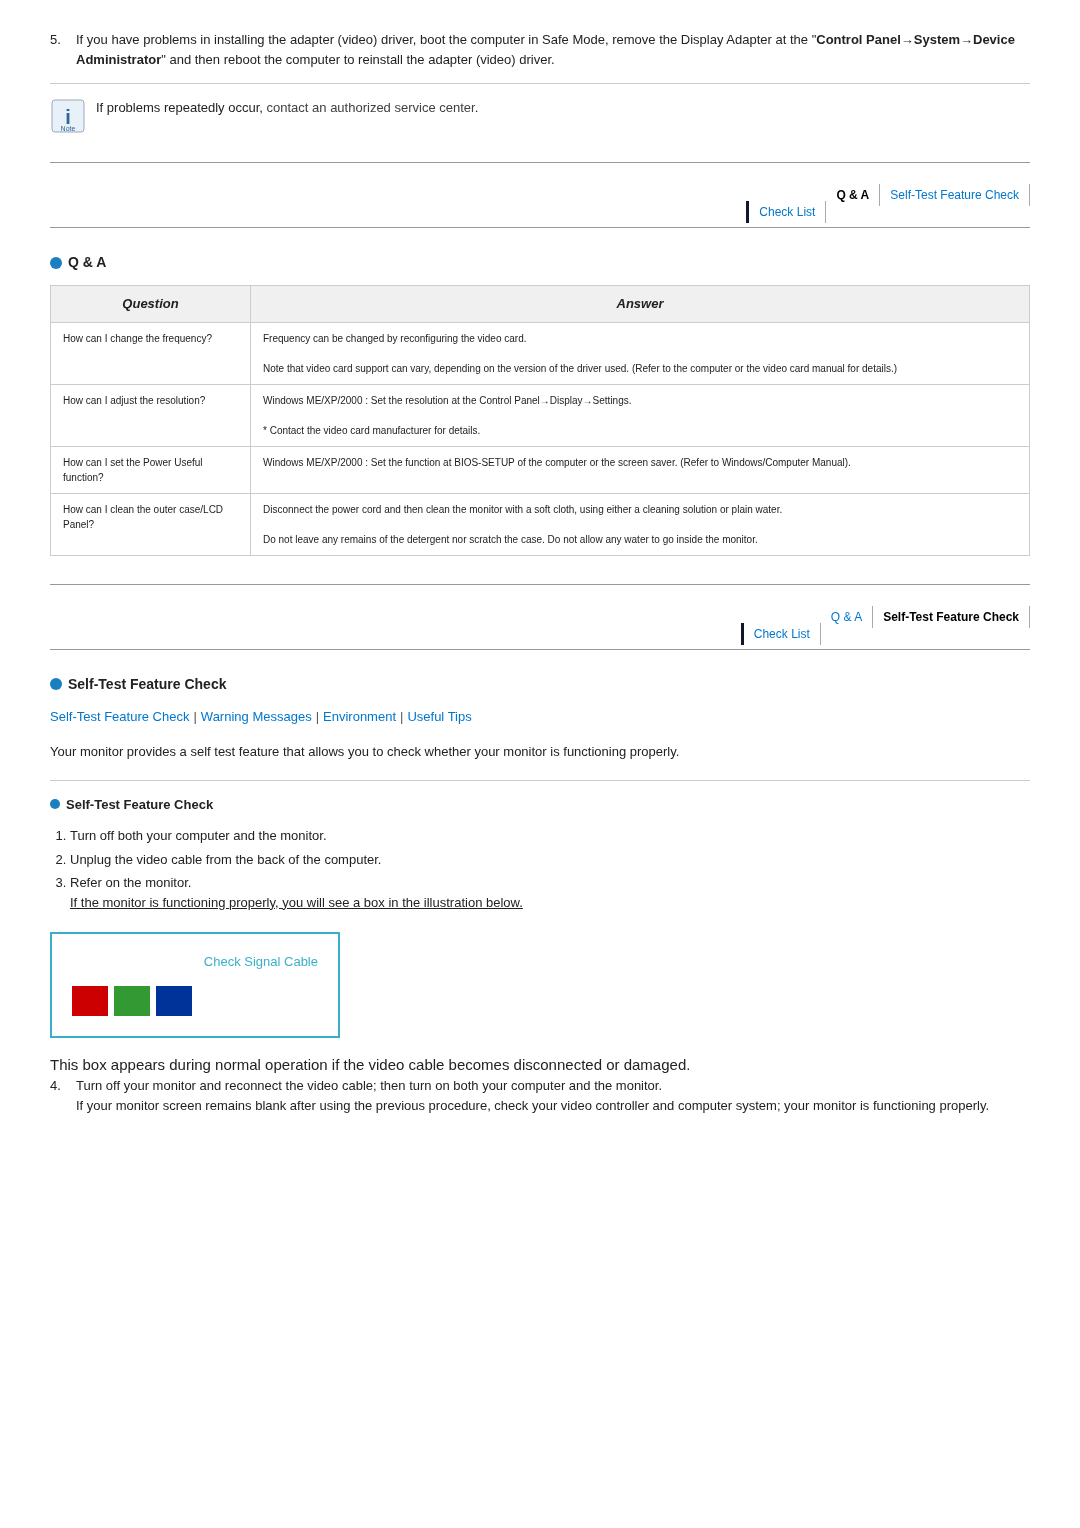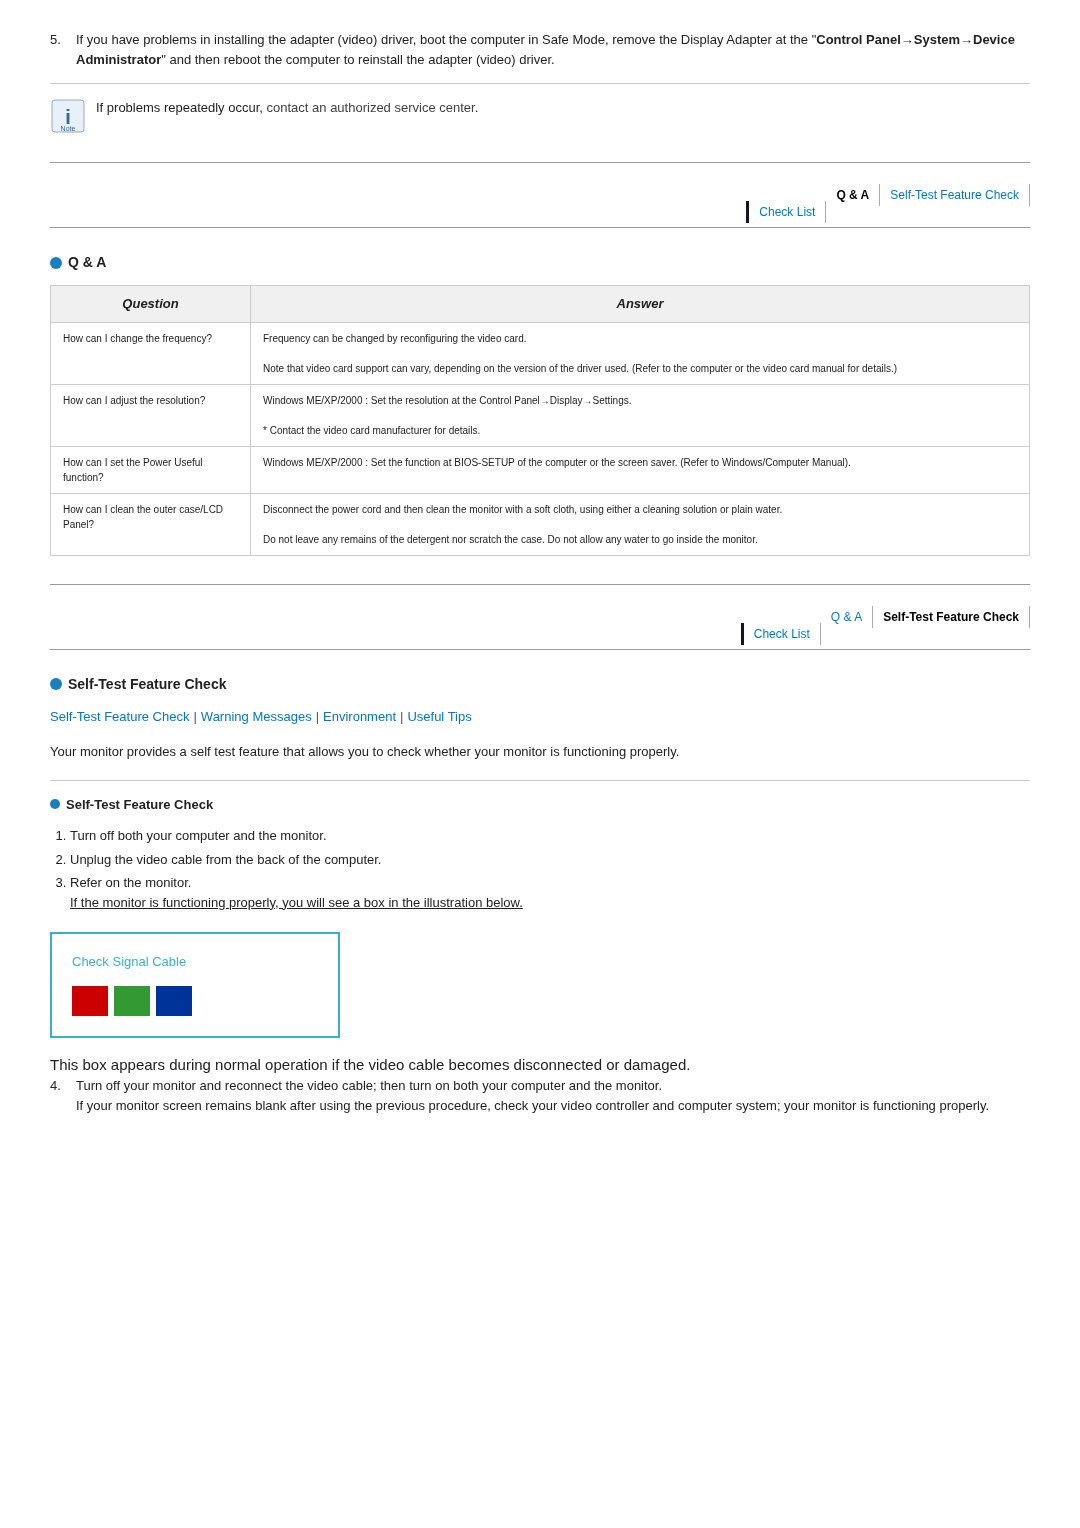--- a/index.html
+++ b/index.html
@@ -157,21 +157,21 @@
     .signal-box {
       border: 2px solid #3ab0c8;
       width: 290px;
       padding: 18px 20px 20px 20px;
       background: #fff;
     }
     .signal-box-title {
       color: #3ab0c8;
       font-size: 13px;
       margin-bottom: 14px;
-      text-align: left;
+      text-align: right;
     }
     .color-squares {
       display: flex;
       gap: 6px;
       align-items: center;
     }
     .sq {
       width: 36px;
       height: 30px;
     }

